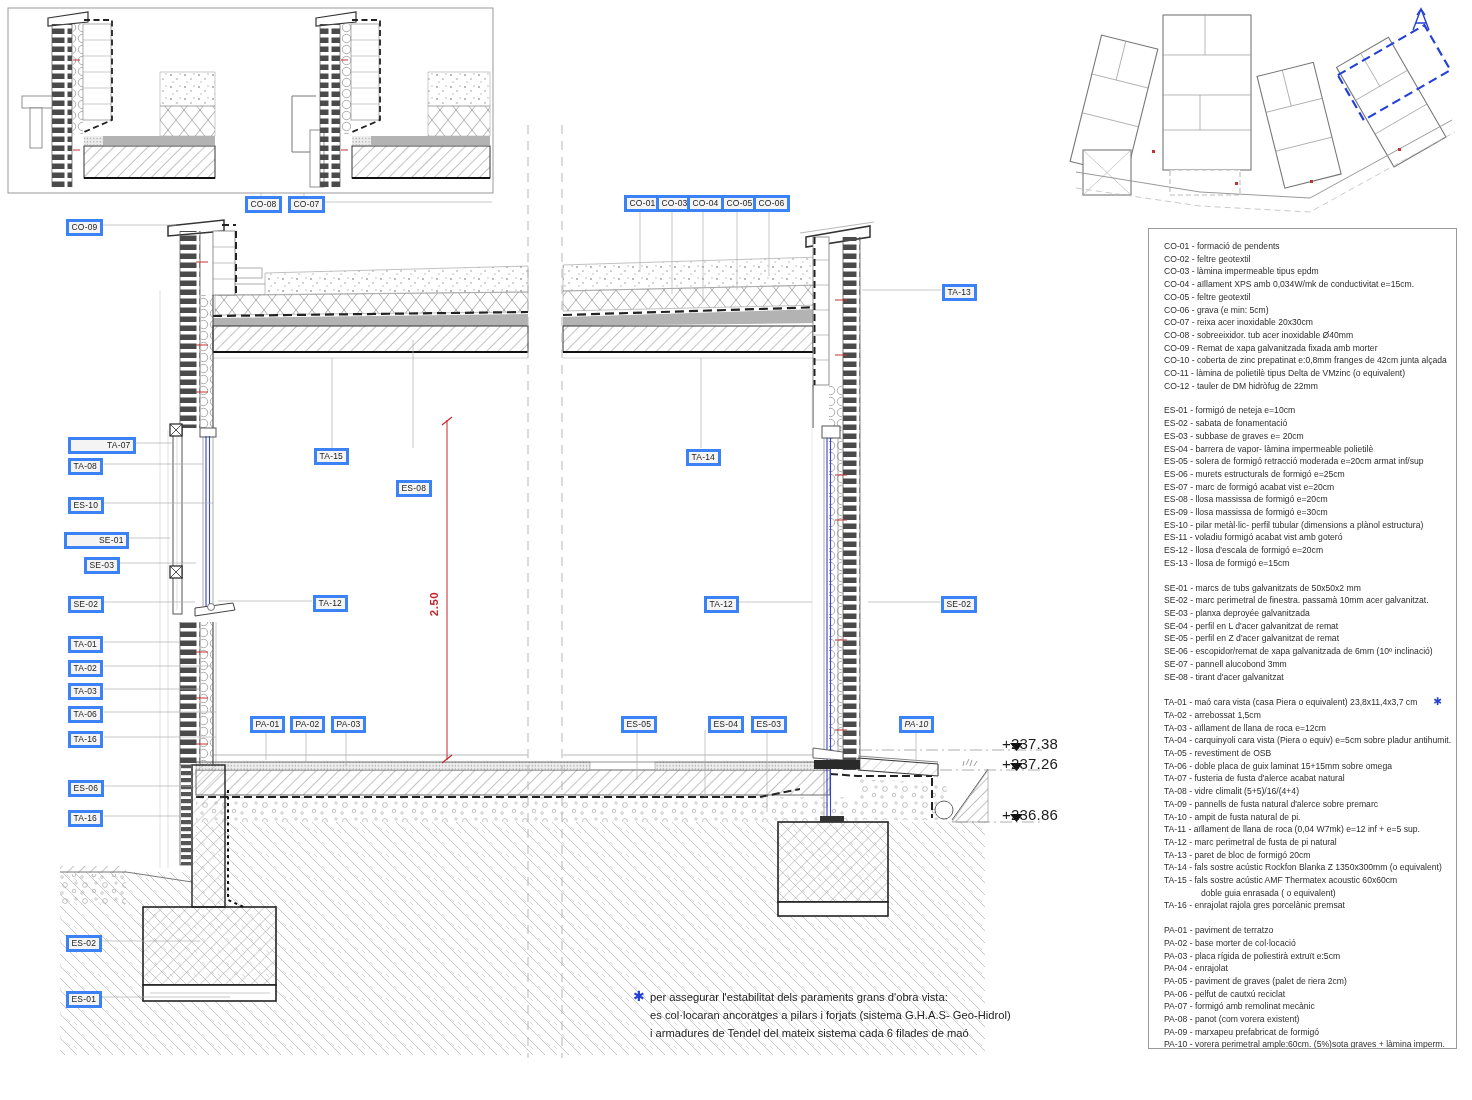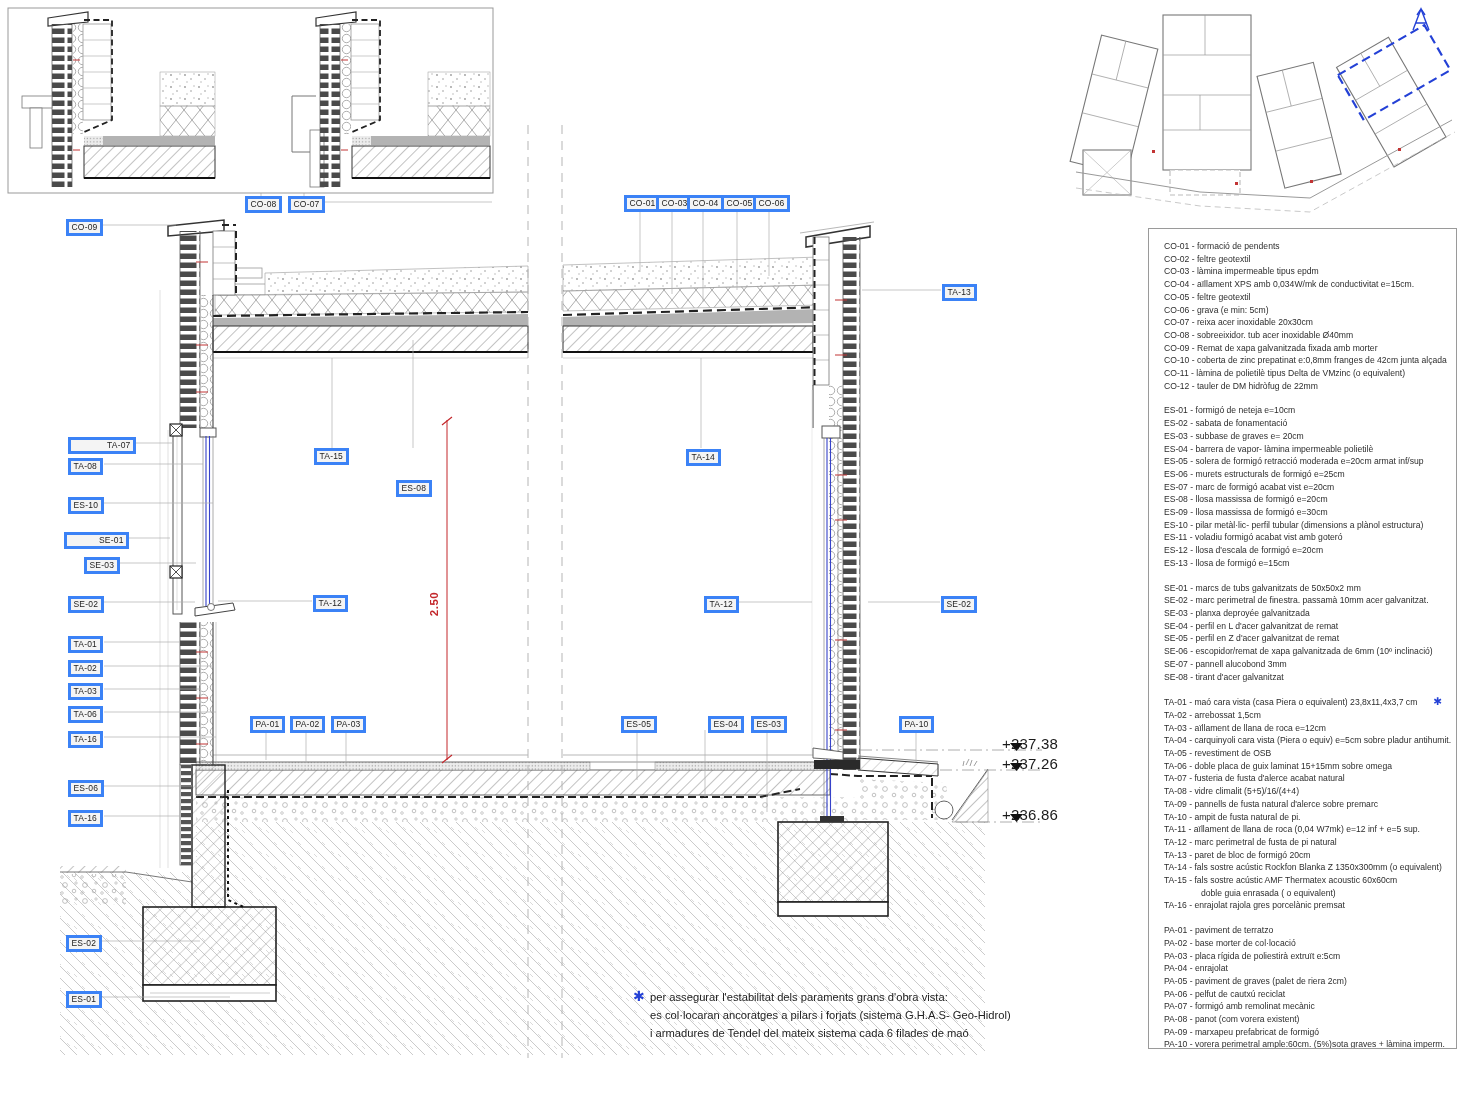--- a/index.html
+++ b/index.html
@@ -321,21 +321,21 @@
       <div class="callout" style="left: 686px; top: 449px;">TA-14</div>
       <div class="callout" style="left: 313px; top: 595px;">TA-12</div>
       <div class="callout" style="left: 704px; top: 596px;">TA-12</div>
       <div class="callout" style="left: 941px; top: 596px;">SE-02</div>
       <div class="callout" style="left: 250px; top: 716px;">PA-01</div>
       <div class="callout" style="left: 290px; top: 716px;">PA-02</div>
       <div class="callout" style="left: 331px; top: 716px;">PA-03</div>
       <div class="callout" style="left: 621px; top: 716px;">ES-05</div>
       <div class="callout" style="left: 663px; top: 716px; margin-left: 45px;">ES-04</div>
       <div class="callout" style="left: 751px; top: 716px;">ES-03</div>
-      <div class="callout" style="left: 899px; top: 716px;">PA-10</div>
+      <div class="callout" style="left: 899px; top: 716px; font-style: italic;">PA-10</div>
     </div>
 <div id="elevs">
       <div class="elev" style="left: 1002px; top: 735px;">+237.38</div>
       <div class="elev" style="left: 1002px; top: 755px;">+237.26</div>
       <div class="elev" style="left: 1002px; top: 806px;">+236.86</div>
     </div>
 
 <div id="dimension-label">2.50</div>
 
 <div id="legend">

